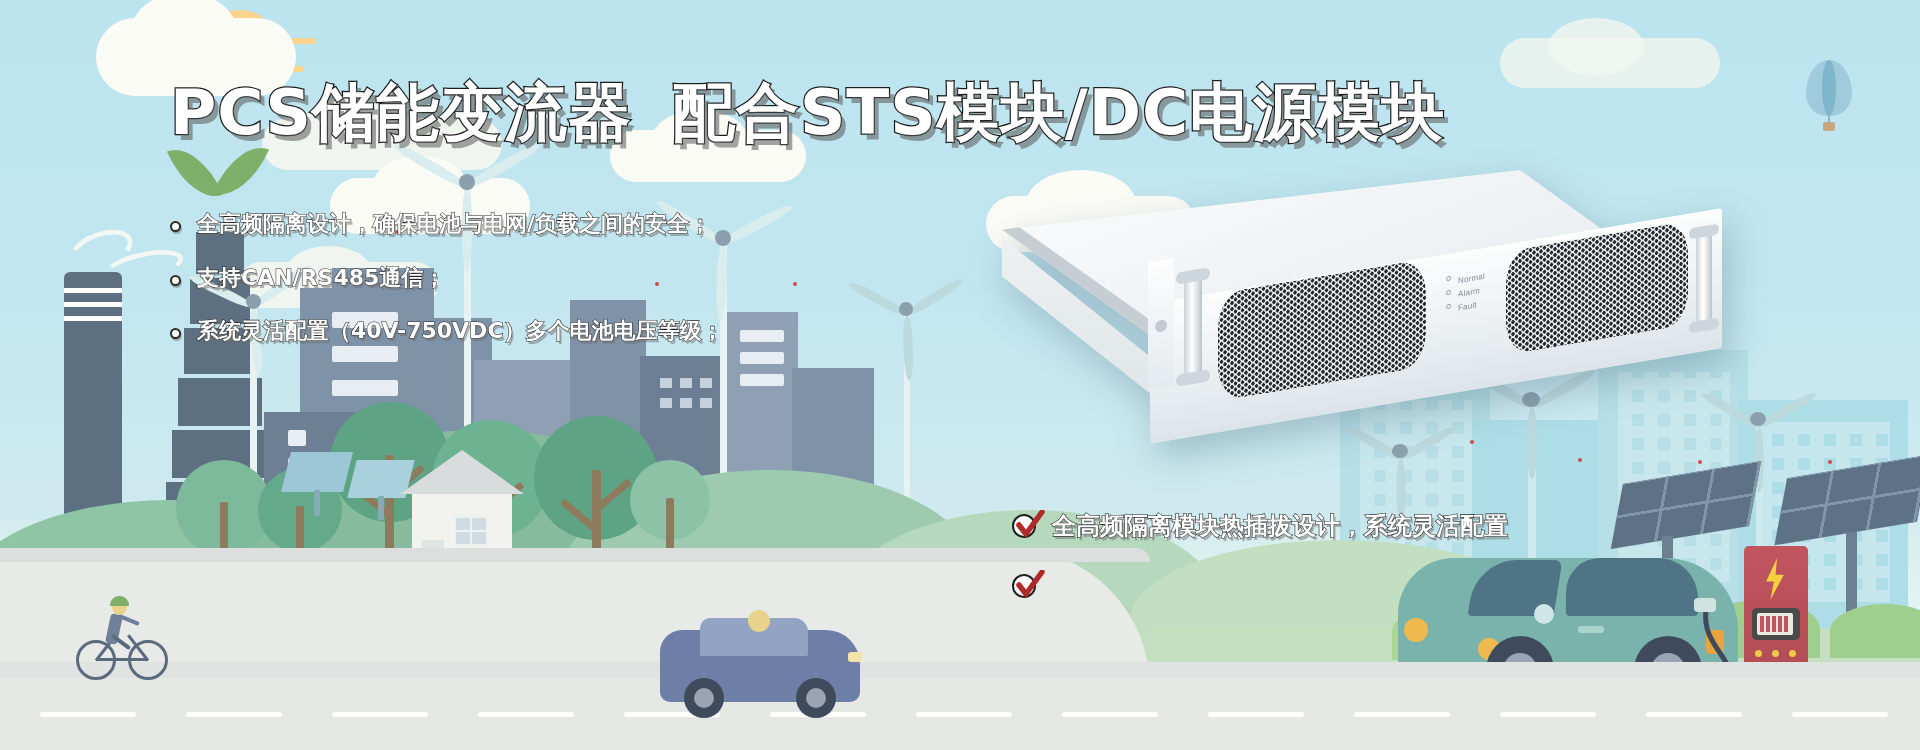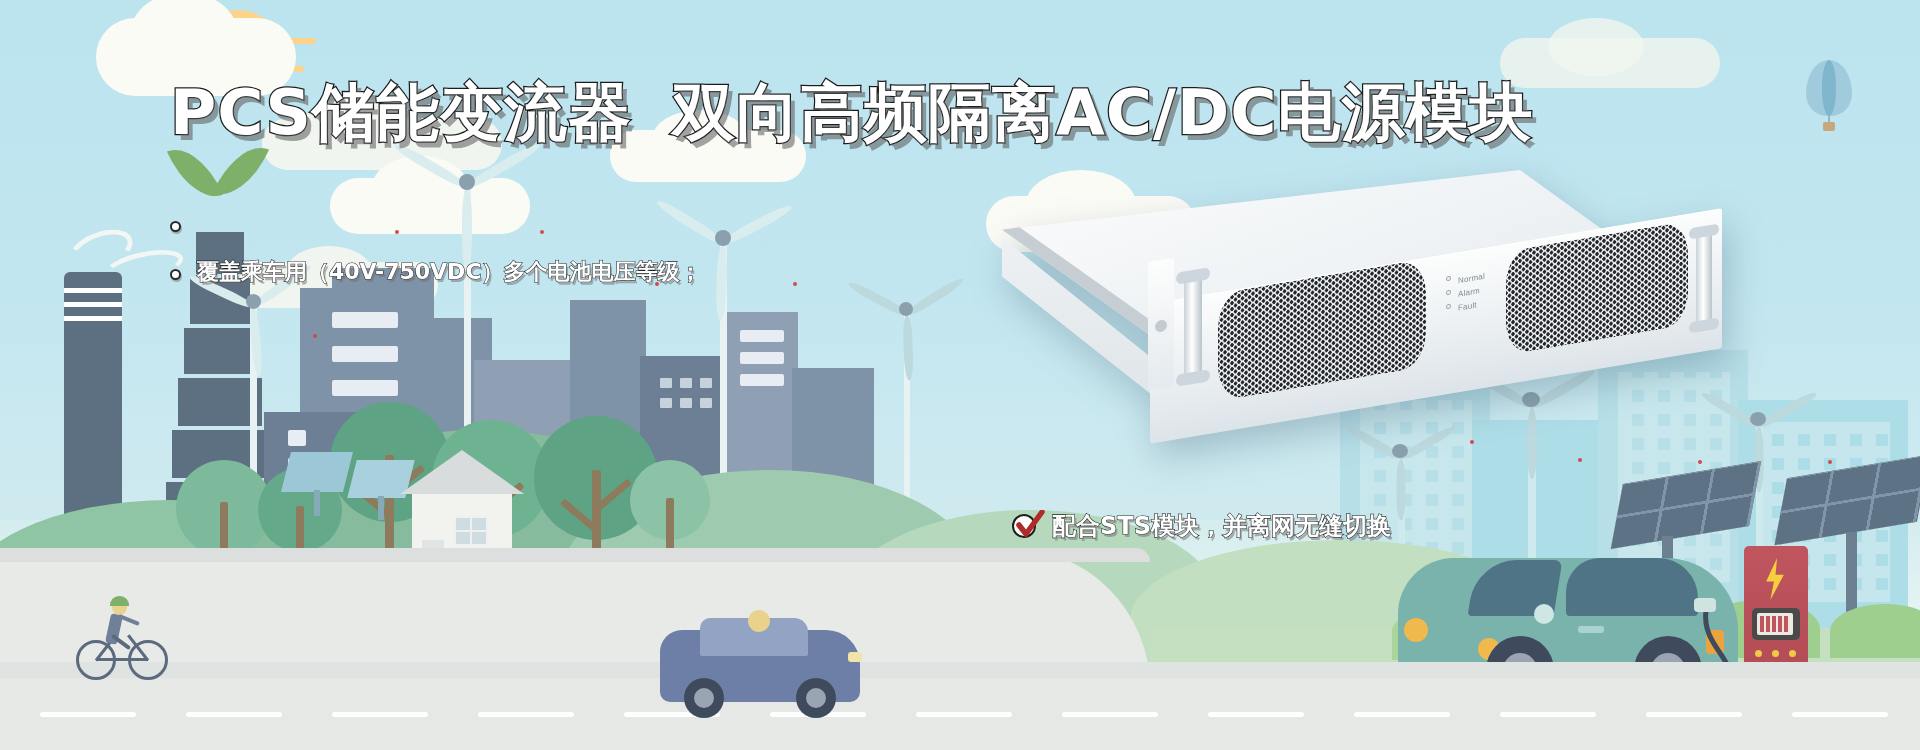--- a/index.html
+++ b/index.html
@@ -466,38 +466,51 @@
       border-radius:24px / 32px;
       -webkit-mask-image:radial-gradient(ellipse 112% 96% at 50% 50%, #000 72%, transparent 100%);
       mask-image:radial-gradient(ellipse 112% 96% at 50% 50%, #000 72%, transparent 100%);"></div>
 
     <div class="handle" style="left:736px;top:60px;width:16px;height:96px;transform:skewY(-9.5deg);"></div>
     <div style="position:absolute;left:729px;top:56px;width:30px;height:11px;background:#cdd6dc;border-radius:6px;transform:skewY(-9.5deg);"></div>
     <div style="position:absolute;left:729px;top:150px;width:30px;height:11px;background:#cdd6dc;border-radius:6px;transform:skewY(-9.5deg);"></div>
   </div>
 
   <div id="title">
-    <span>PCS储能变流器</span><span class="gap"></span><span>双向高频隔离AC/DC电源模块</span>
+    <span>PCS储能变流器</span><span class="gap"></span><span>配合STS模块/DC电源模块</span>
   </div>
 
   <div class="bullets">
     <div class="bullet">
       <div class="dot"></div>
+      <div class="btxt">全高频隔离设计，确保电池与电网/负载之间的安全；</div>
     </div>
     <div class="bullet">
       <div class="dot"></div>
-      <div class="btxt">覆盖乘车用（40V-750VDC）多个电池电压等级；</div>
+      <div class="btxt">支持CAN/RS485通信；</div>
+    </div>
+    <div class="bullet">
+      <div class="dot"></div>
+      <div class="btxt">系统灵活配置（40V-750VDC）多个电池电压等级；</div>
     </div>
   </div>
 
   <div class="checks">
     <div class="check-row">
       <div class="check-ico">
         <div class="ring"></div>
         <svg class="tick" viewBox="0 0 30 30">
           <path d="M4 15 L11 24 L27 2" fill="none" stroke="#b02a2a" stroke-width="5.5" stroke-linecap="round" stroke-linejoin="round"></path>
         </svg>
       </div>
-      <div class="check-txt">配合STS模块，并离网无缝切换</div>
+      <div class="check-txt">全高频隔离模块热插拔设计，系统灵活配置</div>
+    </div>
+    <div class="check-row">
+      <div class="check-ico">
+        <div class="ring"></div>
+        <svg class="tick" viewBox="0 0 30 30">
+          <path d="M4 15 L11 24 L27 2" fill="none" stroke="#b02a2a" stroke-width="5.5" stroke-linecap="round" stroke-linejoin="round"></path>
+        </svg>
+      </div>
     </div>
   </div>
 
 </div>
 
 </body></html>

